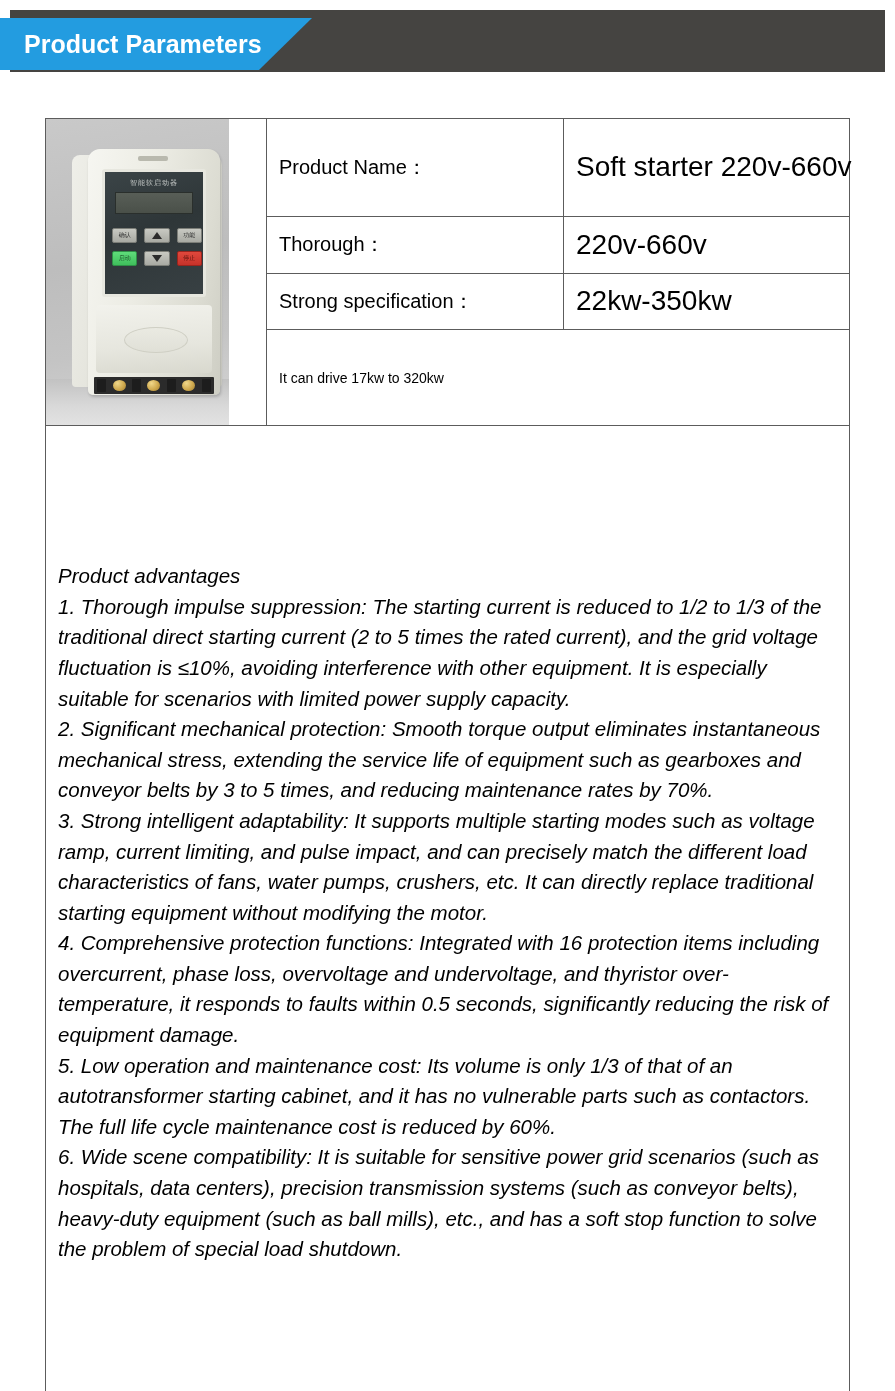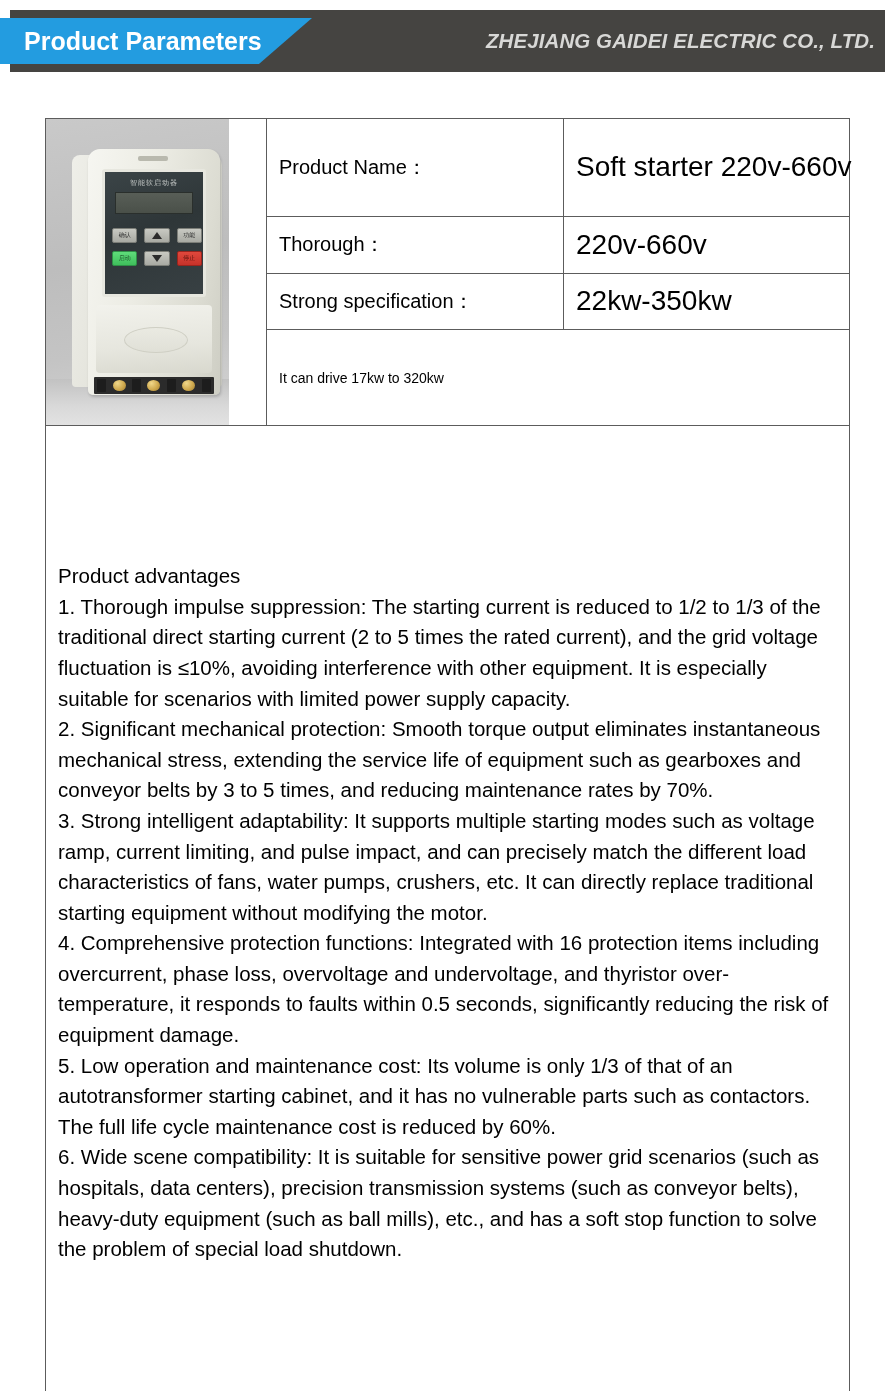--- a/index.html
+++ b/index.html
@@ -29,21 +29,21 @@
   .banner-inner {
     position: relative;
     width: 100%;
     height: 100%;
   }
   .banner-tab {
     position: absolute;
     left: -10px;
     top: 8px;
     width: 312px;
-    height: 46px;
+    height: 52px;
     background: #239ce0;
     clip-path: polygon(0 0, 100% 0, 83% 100%, 0% 100%);
     display: flex;
     align-items: center;
   }
   .banner-tab-label {
     padding-left: 24px;
     color: #ffffff;
     font-size: 25px;
     font-weight: bold;
@@ -263,31 +263,31 @@
   .adv-cell {
     padding: 22px 10px 18px 12px !important;
     vertical-align: top;
     height: 930px;
   }
   .adv-text {
     font-size: 20.5px;
     line-height: 30.6px;
     white-space: pre-wrap;
     font-family: "Liberation Sans", sans-serif;
+    font-style: italic;
   }
 </style>
 </head>
 <body>
 
 <div class="banner">
   <div class="banner-inner">
     <div class="banner-tab">
       <span class="banner-tab-label">Product Parameters</span>
     </div>
-    <div class="banner-company">ZHEJIANG GAIDEI ELECTRIC CO., LTD.</div>
   </div>
 </div>
 
 <table class="spec-table">
   <tbody>
     <tr class="row-first">
       <td class="cell-img" rowspan="4">
         <div class="photo">
           <div class="photo-floor"></div>
           <div class="dev-side"></div>

